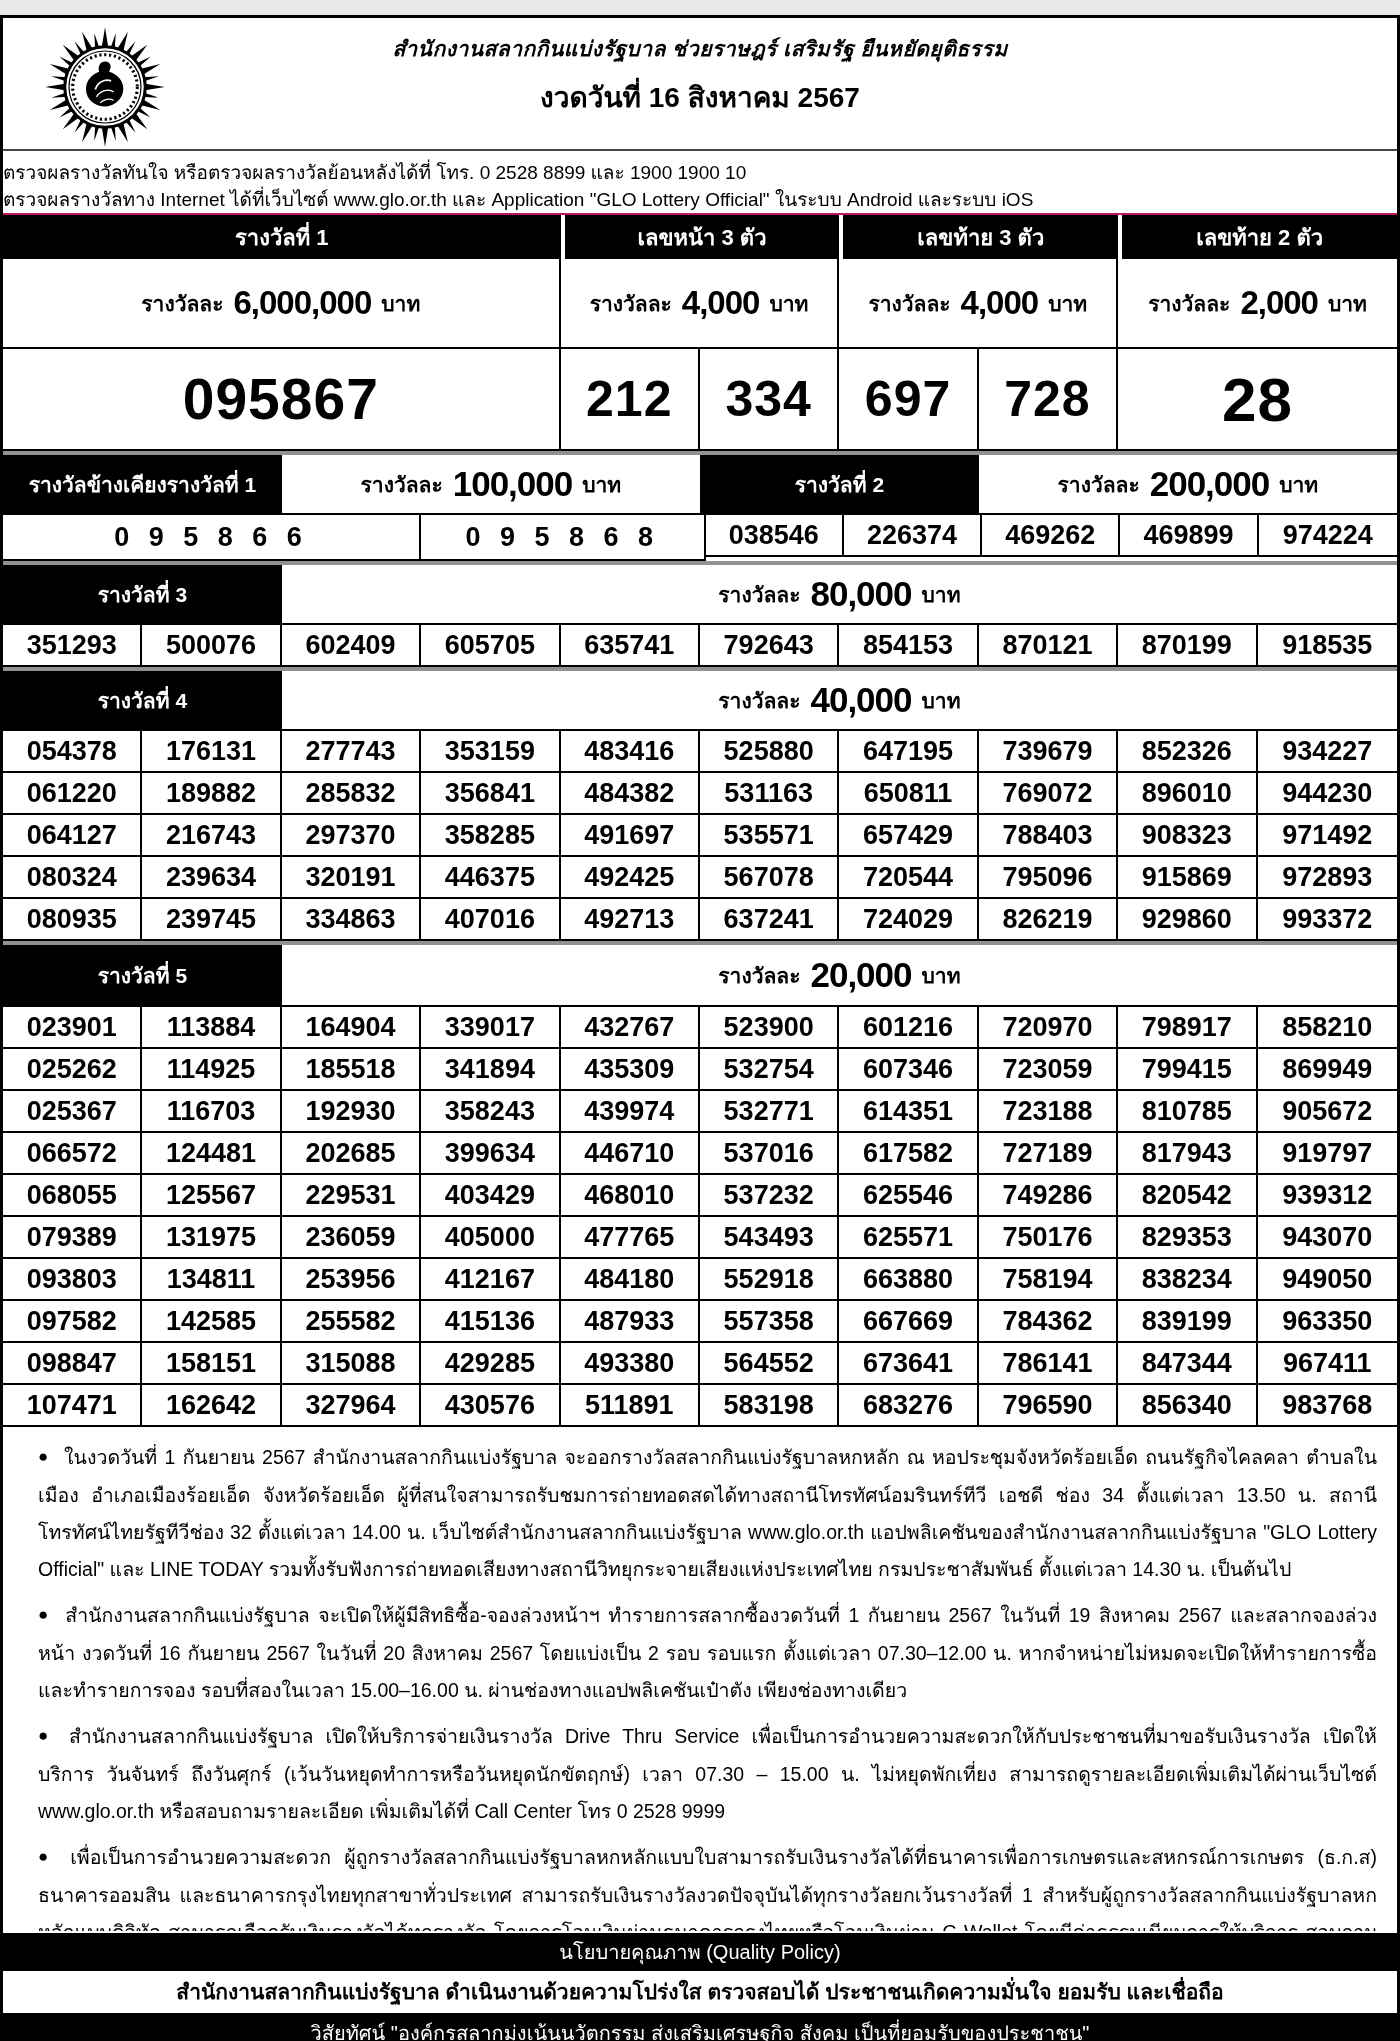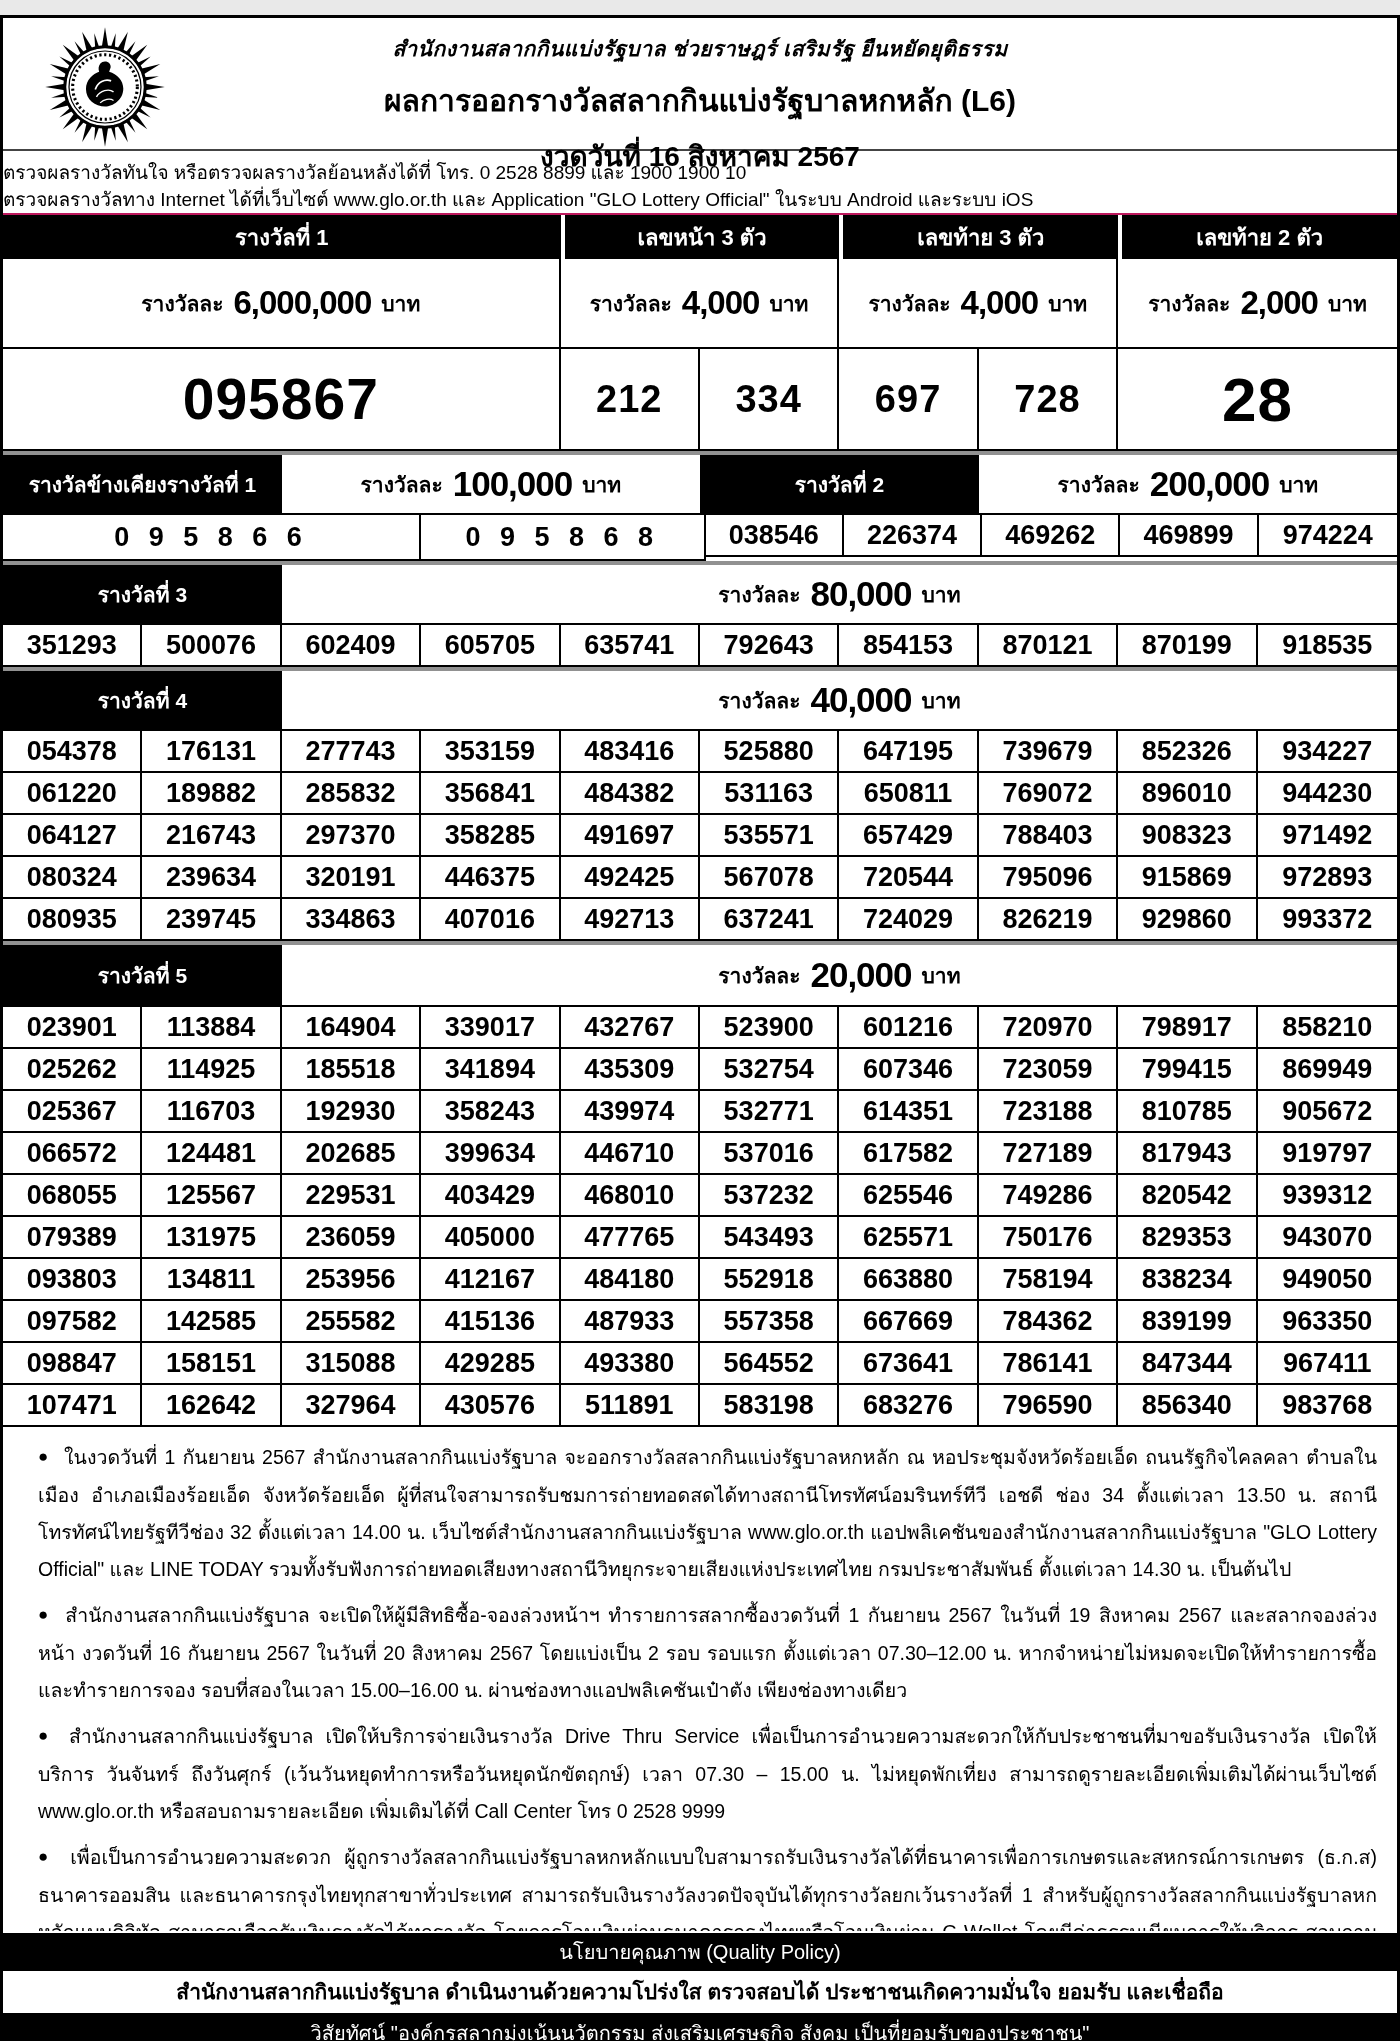--- a/index.html
+++ b/index.html
@@ -27,21 +27,21 @@
   .row-top-header .black-cell:first-child { border-left:none; }
   .w40{width:40%;} .w30{width:30%;} .w20{width:20%;} .w10{width:10%;}
   .row-amounts { height:90px; border-bottom:2px solid #000; }
   .amt-cell { display:flex; align-items:center; justify-content:center; gap:10px; border-right:2px solid #000; }
   .amt-cell:last-child { border-right:none; }
   .amt-label,.amt-unit { font-size:21px; font-weight:bold; }
   .amt-value { font-size:33px; font-weight:bold; letter-spacing:-1px; }
   .row-bignum { height:102px; border-bottom:2px solid #000; }
   .bignum { display:flex; align-items:center; justify-content:center; font-weight:bold; border-right:2px solid #000; letter-spacing:1px; }
   .bignum:last-child { border-right:none; }
-  .fp { font-size:57px; } .mid3 { font-size:38px; } .l2 { font-size:62px; }
+  .fp { font-size:57px; } .mid3 { font-size:50px; } .l2 { font-size:62px; }
   
   .band { height:64px; border-top:4px solid #919191; border-bottom:2px solid #000; }
   .band .black-cell { width:20%; font-size:21px; font-weight:bold; }
   .band .amt-value { font-size:35px; }
   .band .white-amt { flex:1; display:flex; align-items:center; justify-content:center; gap:10px; }
   .band2 { height:66px; }
   
   .numgrid { display:flex; flex-wrap:wrap; width:100%; }
   .num-cell { height:42px; display:flex; align-items:center; justify-content:center;
               font-size:27px; font-weight:bold; border-right:2px solid #000; border-bottom:2px solid #000; letter-spacing:0; }
@@ -113,21 +113,20 @@
       <circle cx="50" cy="50" r="33" fill="none" stroke="#000" stroke-width="2.5"></circle>
       <circle cx="50" cy="50" r="29.5" fill="none" stroke="#000" stroke-width="1"></circle>
       <circle cx="50" cy="50" r="26.5" fill="none" stroke="#000" stroke-width="2.5" stroke-dasharray="1.8 2.2"></circle>
       <path d="M50 29c3 0 5 2.2 4.6 5l-1.2 3.4c6.5 1.8 11.6 7.2 11.6 13.8 0 9.4-8.6 14.8-14.8 14.8-8.4 0-15.8-5.8-15.8-14.4 0-7.6 5.8-12.4 10.8-14.2-.8-2-.6-4.6 1-6.6 1-1.2 2.2-1.8 3.8-1.8z" fill="#000"></path>
       <path d="M42 52c2-6 8-9 13-7" stroke="#fff" stroke-width="1.4" fill="none"></path>
       <path d="M43 58c3-5 10-7 14-4" stroke="#fff" stroke-width="1.2" fill="none"></path>
       <path d="M46 63c3-3 8-4 11-2" stroke="#fff" stroke-width="1" fill="none"></path>
     </svg>
     <div class="head-text">
       <div class="motto">สำนักงานสลากกินแบ่งรัฐบาล   ช่วยราษฎร์   เสริมรัฐ   ยืนหยัดยุติธรรม</div>
-      <div class="doc-title">ผลการออกรางวัลสลากกินแบ่งรัฐบาลหกหลัก (L6)</div>
       <div class="draw-date">งวดวันที่ 16 สิงหาคม 2567</div>
     </div>
   </div>
 
   <div class="contact">
     <div>ตรวจผลรางวัลทันใจ  หรือตรวจผลรางวัลย้อนหลังได้ที่  โทร. 0 2528 8899 และ 1900 1900 10</div>
     <div>ตรวจผลรางวัลทาง Internet ได้ที่เว็บไซต์  www.glo.or.th และ Application "GLO Lottery Official" ในระบบ Android และระบบ iOS</div>
   </div>
 
   <div class="flexrow row-top-header">

